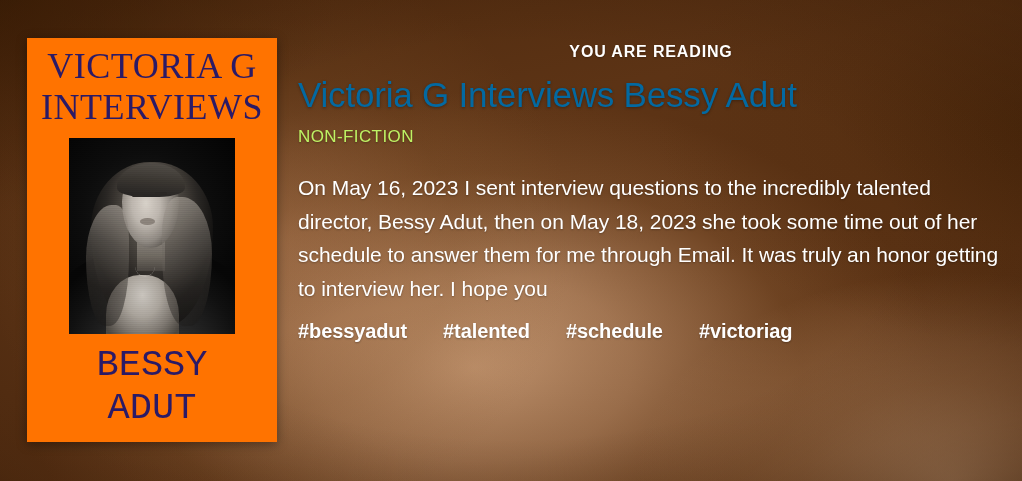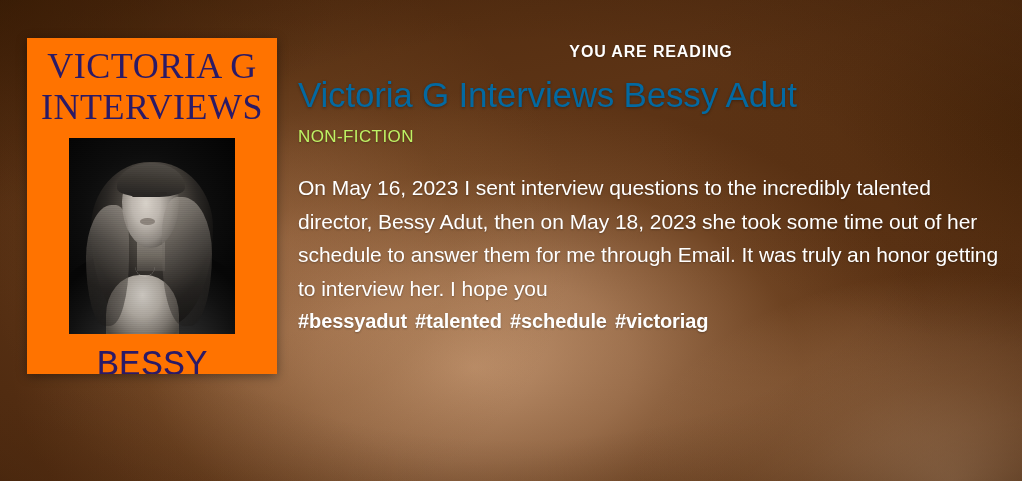--- a/index.html
+++ b/index.html
@@ -56,21 +56,21 @@
     background:
       radial-gradient(ellipse 78% 86% at 50% 50%, rgba(0,0,0,0) 48%, rgba(40,18,2,0.30) 84%, rgba(32,14,2,0.48) 100%);
   }
 
   
   .cover {
     position: absolute;
     left: 27px;
     top: 38px;
     width: 250px;
-    height: 336px;
+    height: 404px;
     background: #ff7300;
     box-shadow: 0 2px 10px rgba(0,0,0,0.38);
     overflow: hidden;
   }
   .cover-title {
     position: absolute;
     left: 0;
     right: 0;
     top: 8px;
     text-align: center;
@@ -254,23 +254,23 @@
     margin-top: 24px;
     color: #ffffff;
     font-size: 21px;
     font-weight: 400;
     line-height: 1.60;
     letter-spacing: -0.05px;
     width: 706px;
     text-shadow: 0 1px 2px rgba(0,0,0,0.28);
   }
   .tags {
-    margin-top: 4px;
+    margin-top: 14px;
     display: flex;
-    gap: 8px;
+    gap: 36px;
     flex-wrap: wrap;
   }
   .tag {
     color: #ffffff;
     font-size: 20px;
     font-weight: 700;
     letter-spacing: -0.1px;
     text-decoration: none;
     text-shadow: 0 1px 2px rgba(0,0,0,0.30);
     cursor: pointer;

